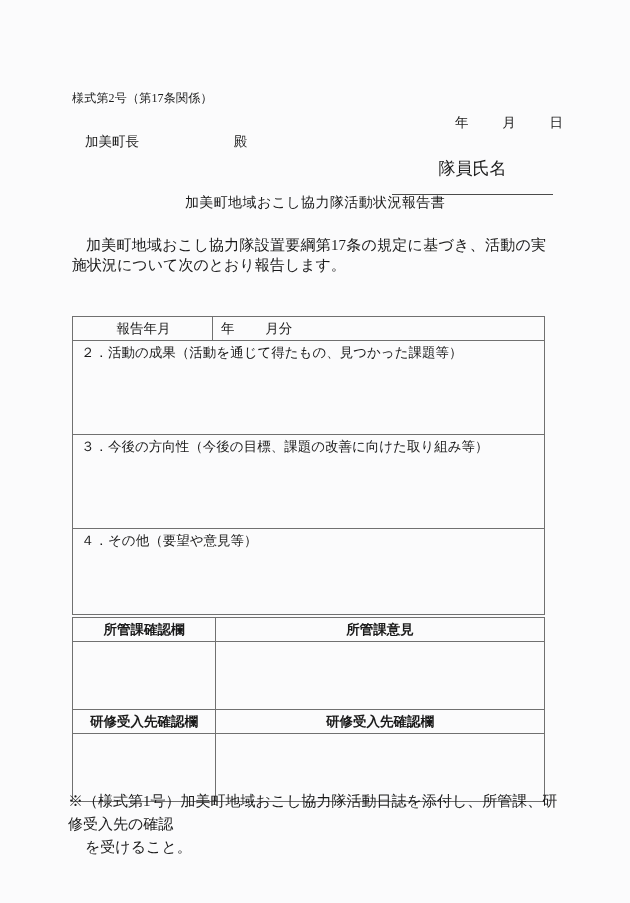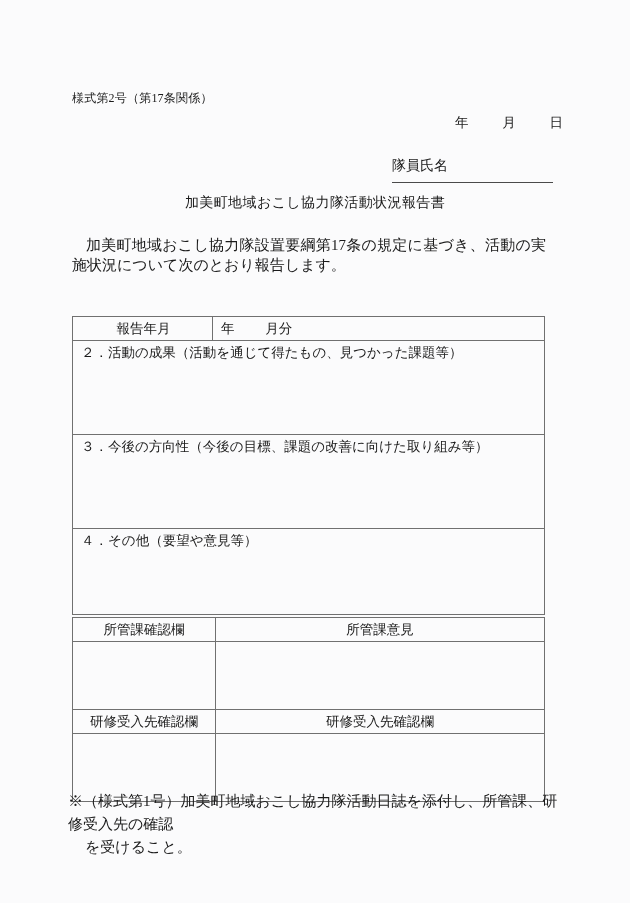--- a/index.html
+++ b/index.html
@@ -52,24 +52,25 @@
   }
   .addressee .spacer {
     display: inline-block;
     width: 88px;
   }
   .signature {
     position: absolute;
     left: 392px;
     top: 157px;
     width: 161px;
-    font-size: 14px;
+    font-size: 17px;
     border-bottom: 1px solid #4a4a4a;
-    padding-bottom: 7px;
-    white-space: nowrap;
+    padding-bottom: 14px;
+    white-space: nowrap;
+    text-align: center;
   }
 
   
   .doc-title {
     position: absolute;
     left: 0;
     top: 194px;
     width: 630px;
     text-align: center;
     font-size: 14px;
@@ -133,20 +134,21 @@
   }
   .approval-table td {
     border: 1px solid #707070;
     font-size: 13.5px;
     text-align: center;
     vertical-align: top;
     padding: 3px 2px 2px 2px;
   }
   .approval-table td.head-cell {
     height: 18px;
+    font-weight: bold;
   }
   .approval-table td.blank-cell {
     height: 62px;
   }
   .ap-col-label { width: 143px; }
 
   
   .footnote {
     position: absolute;
     left: 68px;
@@ -168,20 +170,25 @@
   <div class="form-code">様式第2号（第17条関係）</div>
 
   <div class="date-line">
     <span>年</span>
     <span class="gap"></span>
     <span>月</span>
     <span class="gap"></span>
     <span>日</span>
   </div>
 
+  <div class="addressee">
+    <span>加美町長</span>
+    <span class="spacer"></span>
+    <span>殿</span>
+  </div>
 
   <div class="signature">隊員氏名</div>
 
   <div class="doc-title">加美町地域おこし協力隊活動状況報告書</div>
 
   <div class="intro">加美町地域おこし協力隊設置要綱第17条の規定に基づき、活動の実施状況について次のとおり報告します。</div>
 
   <table class="main-table">
     <colgroup>
       <col class="col-label">

